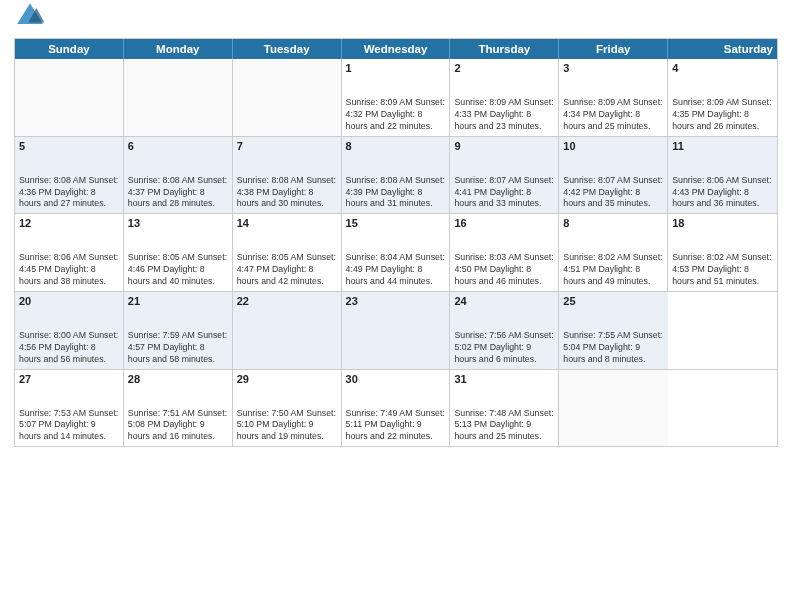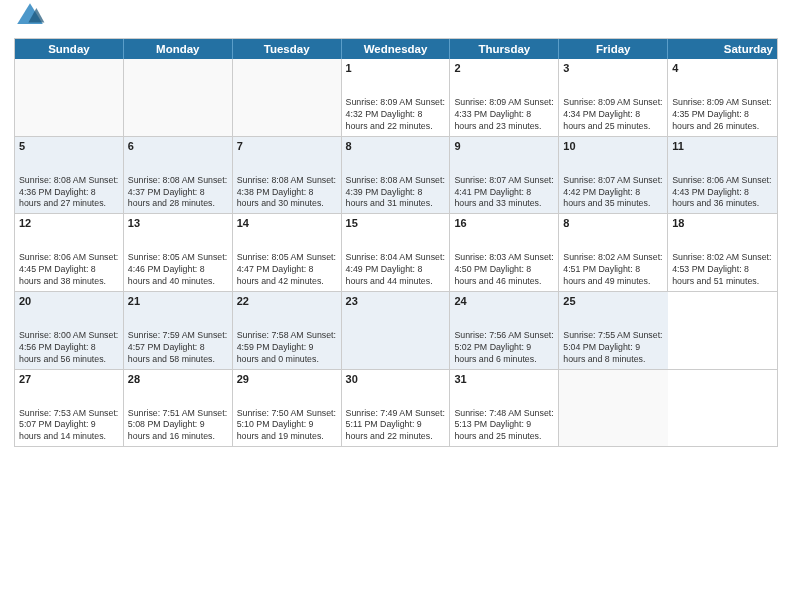--- a/index.html
+++ b/index.html
@@ -294,24 +294,20 @@
           </div>
           <div class="cal-cell alt-bg">
             <div class="day-number">21</div>
             <div class="day-detail">Sunrise: 7:59 AM
 Sunset: 4:57 PM
 Daylight: 8 hours
 and 58 minutes.</div>
           </div>
           <div class="cal-cell alt-bg">
             <div class="day-number">22</div>
-            <div class="day-detail">Sunrise: 7:58 AM
-Sunset: 4:59 PM
-Daylight: 9 hours
-and 0 minutes.</div>
           </div>
           <div class="cal-cell alt-bg">
             <div class="day-number">23</div>
           </div>
           <div class="cal-cell alt-bg">
             <div class="day-number">24</div>
             <div class="day-detail">Sunrise: 7:56 AM
 Sunset: 5:02 PM
 Daylight: 9 hours
 and 6 minutes.</div>

